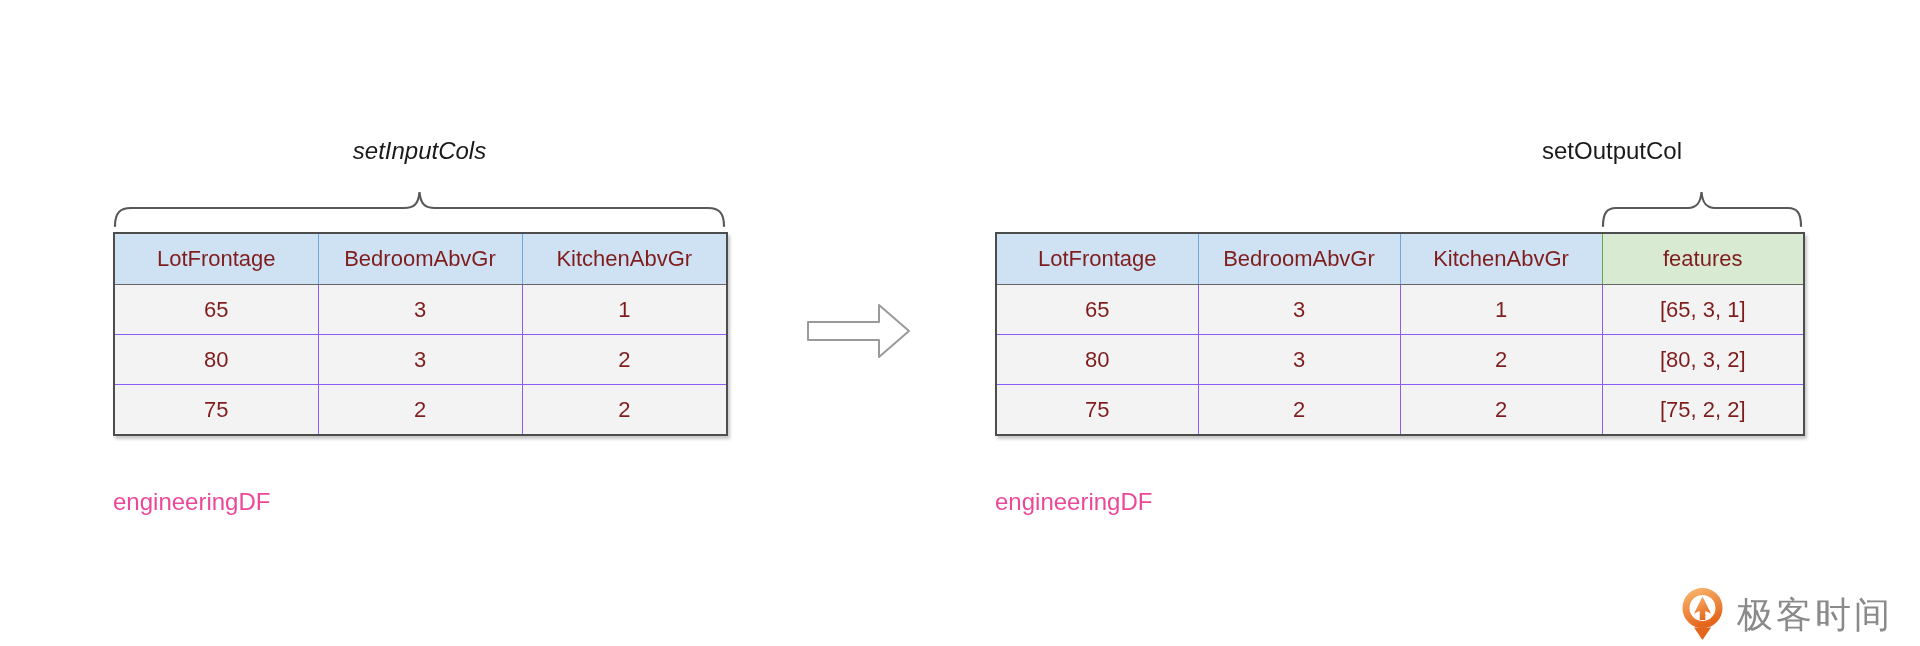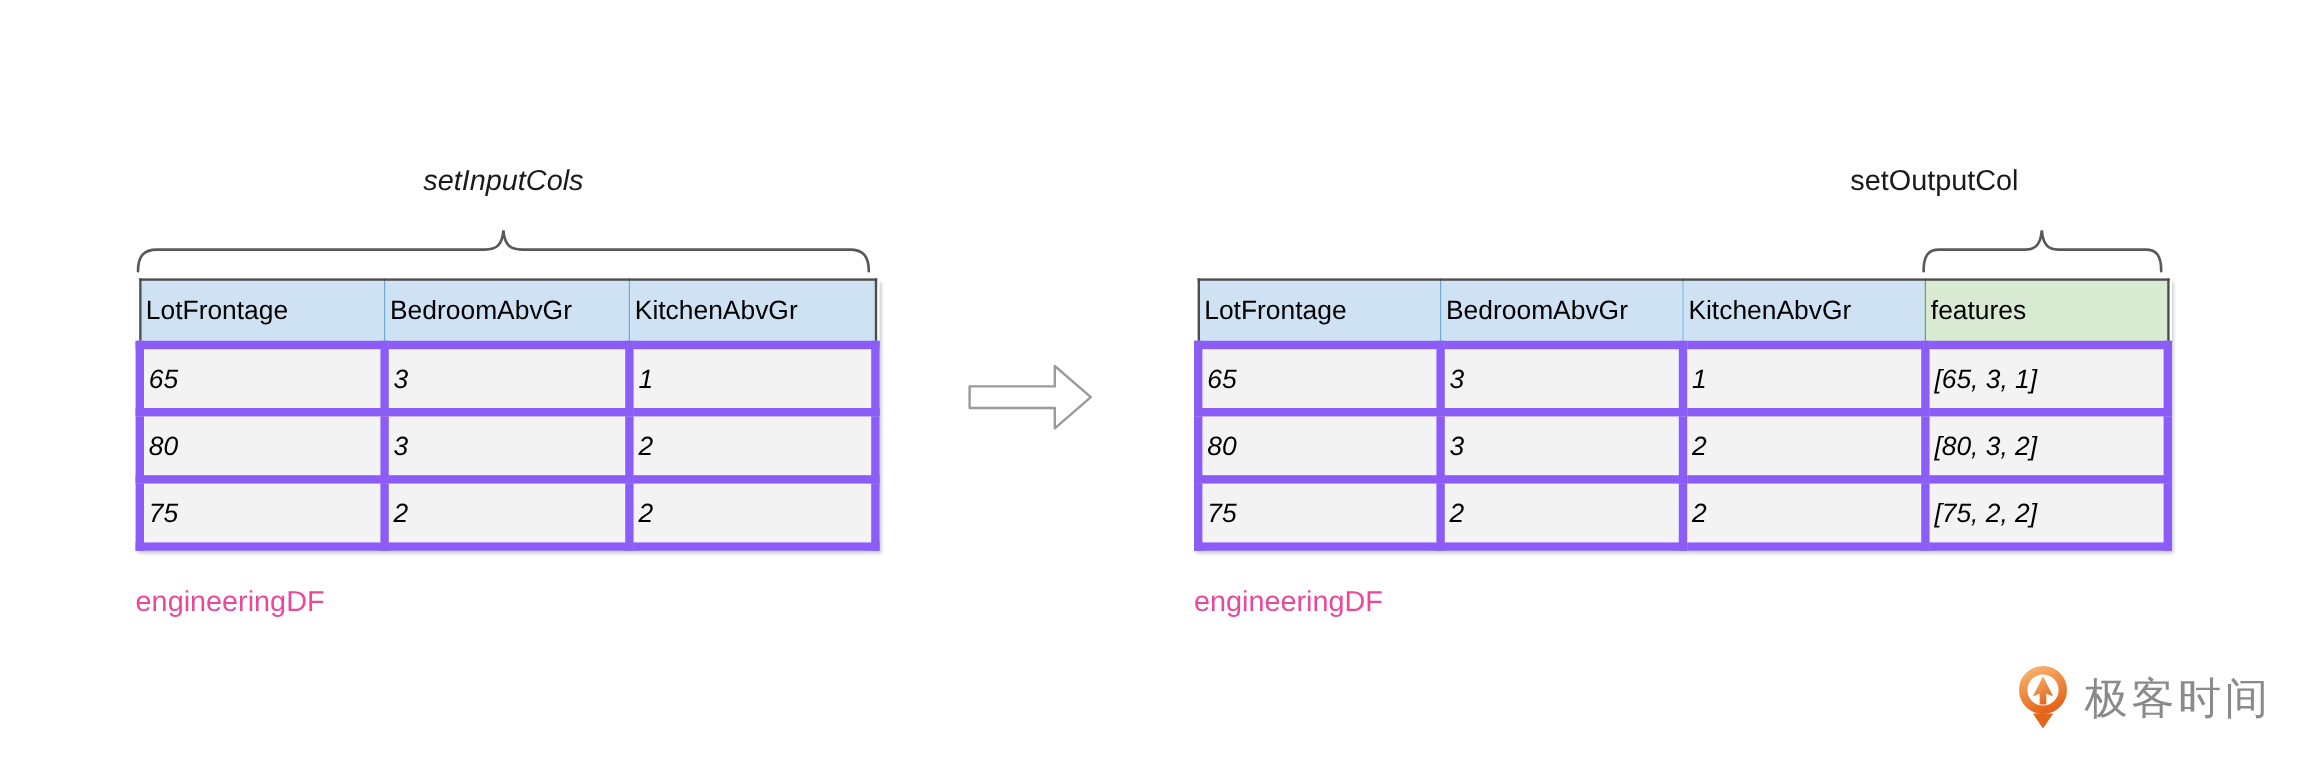--- a/index.html
+++ b/index.html
@@ -19,27 +19,27 @@
     font-size:24px;color:#ec4899;text-align:left;line-height:30px;
   }
 
   
   table.df{
     border-collapse:collapse;table-layout:fixed;
     box-shadow:2px 3px 3px rgba(0,0,0,0.22);
     background:#fff;
   }
   table.df th, table.df td{
-    height:50px;text-align:left;vertical-align:middle;
-    font-size:22px;font-weight:400;color:#000000;
+    height:50px;text-align:center;vertical-align:middle;
+    font-size:22px;font-weight:400;color:#7f1d1d;
     padding:0 4px;overflow:hidden;white-space:nowrap;
   }
   table.df{border:2px solid #4d4d4d;}
   table.df td{
-    background:#f3f3f3;border:7px solid #8b5cf6;font-style:italic;
+    background:#f3f3f3;border:1px solid #8b5cf6;
   }
   table.df th.hdr-blue{
     background:#cfe2f3;border:1px solid #6fa8dc;border-bottom:1px solid #666;
   }
   table.df th.hdr-green{
     background:#d9ead3;border:1px solid #6aa84f;border-bottom:1px solid #666;
   }
   table.df th.pre-green{border-right:1px solid #6aa84f;}
   table.df td{height:49px;}
 
@@ -138,21 +138,21 @@
       <td>75</td>
       <td>2</td>
       <td>2</td>
       <td>[75, 2, 2]</td>
     </tr>
   </tbody>
 </table>
 
 <div class="abs caption" style="left:995px;top:487px;width:808px;">engineeringDF</div>
 
-<div class="abs logo-wrap" style="left:1681px;top:551px;height:62px;">
+<div class="abs logo-wrap" style="left:1681px;top:584px;height:62px;">
   <svg width="44" height="58" viewBox="0 0 44 58">
     <defs>
       <linearGradient id="lg-orange" x1="0.2" y1="0" x2="0.6" y2="1">
         <stop offset="0" stop-color="#f7ad66"></stop>
         <stop offset="1" stop-color="#e4661c"></stop>
       </linearGradient>
     </defs>
     <circle cx="21.5" cy="22" r="16.5" fill="none" stroke="url(#lg-orange)" stroke-width="7"></circle>
     <path d="M13,41.5 L21.5,54 L30,41.5 Z" fill="#e4661c"></path>
     <path d="M21.5,10.5 L30,27.5 L24.3,25 L24.3,34 L18.7,34 L18.7,25 L13,27.5 Z" fill="url(#lg-orange)"></path>

